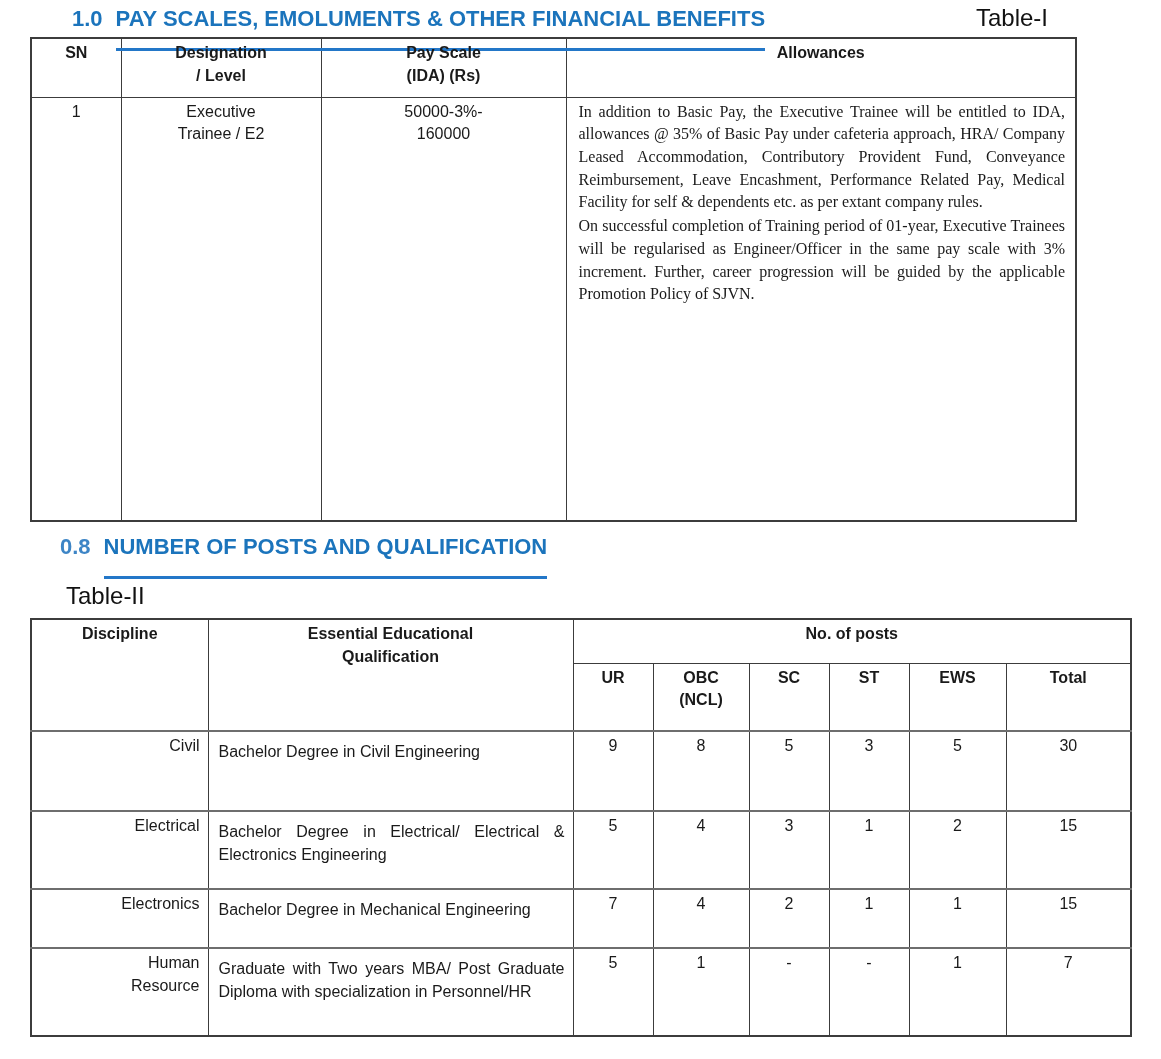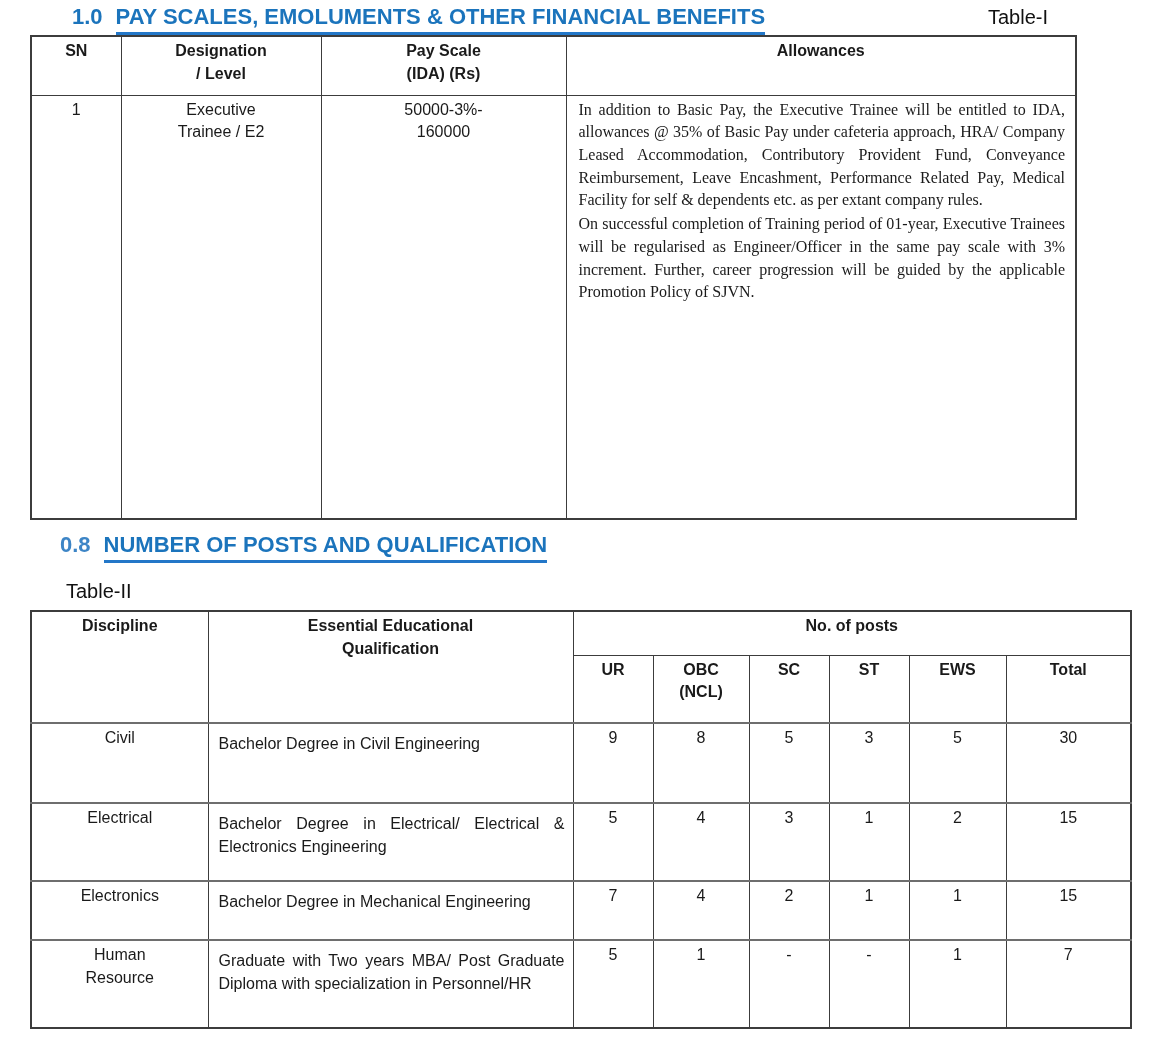--- a/index.html
+++ b/index.html
@@ -4,29 +4,29 @@
 <style>
   * { box-sizing: border-box; }
   body { margin: 0; background: #ffffff; font-family: "Liberation Sans", sans-serif; color: #1a1a1a; }
   .page { width: 1161px; height: 1059px; position: relative; padding-top: 4px; overflow: hidden; background: #fff; }
 
   
   .heading-row { display: flex; align-items: baseline; justify-content: space-between; margin-left: 72px; margin-right: 113px; }
   .sec-heading { font-size: 22px; font-weight: bold; color: #1b74bc; margin: 0; white-space: nowrap; }
   .sec-num { margin-right: 13px; }
   .sec-num.light { color: #3d85c6; }
-  .sec-title { border-bottom: 3px solid #2377c8; padding-bottom: 3px; }
-  .table-label { font-size: 20px; font-weight: normal; color: #111; }
+  .sec-title { border-bottom: 3px solid #2377c8; padding-bottom: 17px; }
+  .table-label { font-size: 24px; font-weight: normal; color: #111; }
 
   
   table { border-collapse: collapse; table-layout: fixed; font-size: 16px; line-height: 1.42; border: 2px solid #3c3c3c; }
   th, td { border: 1px solid #3c3c3c; vertical-align: top; padding: 3px 8px; overflow: hidden; }
   th { font-weight: bold; text-align: center; }
   .center { text-align: center; }
-  .left { text-align: center; margin-left: 9px; }
+  .left { text-align: right; margin-left: 9px; }
   .pre { white-space: pre-line; }
   .just { text-align: justify; }
   .just p { margin: 0 0 1px 0; font-family: Liberation Serif, serif; }
 
   
   .t1 { margin: 5px 0 0 30px; width: 1045px; }
   .t1 thead tr { height: 59px; }
   .t1 tbody tr { height: 424px; }
   .t1 td.allow { padding: 3px 10px 3px 12px; }
 

